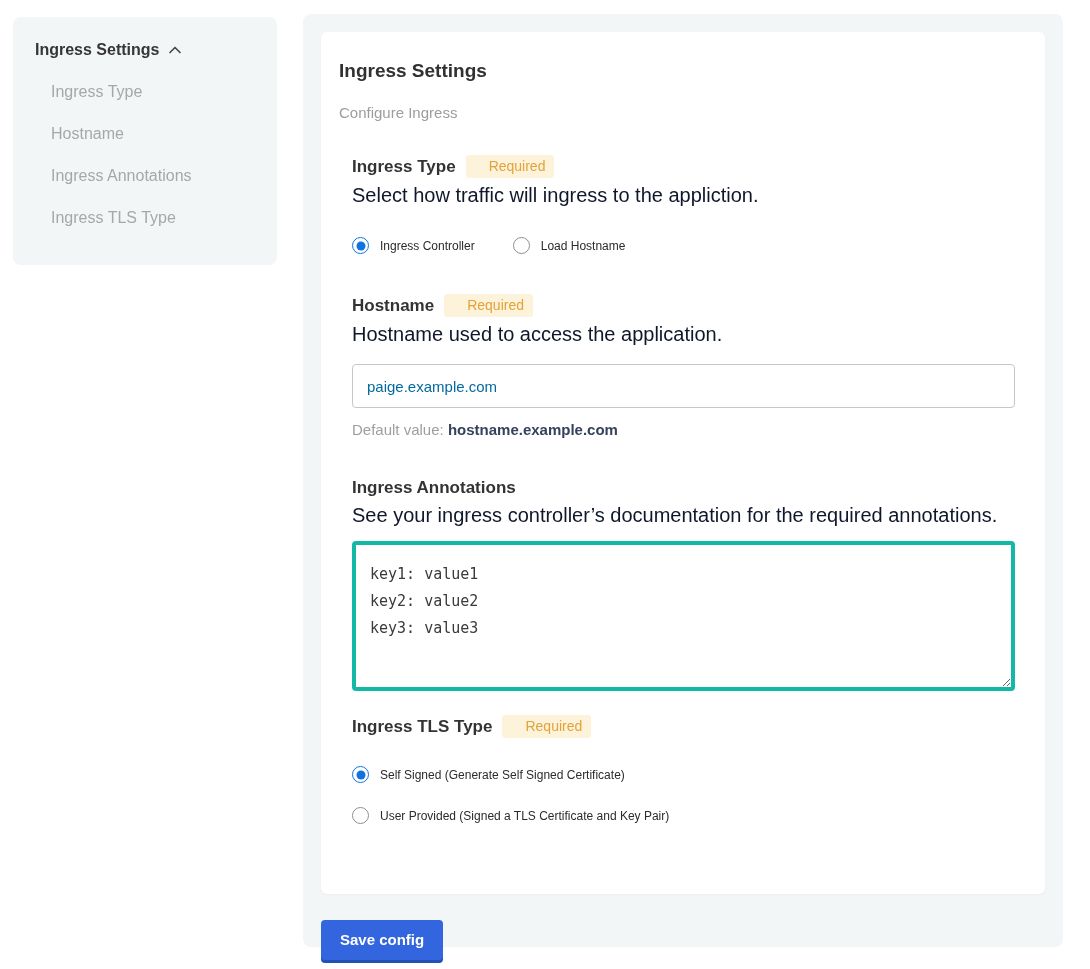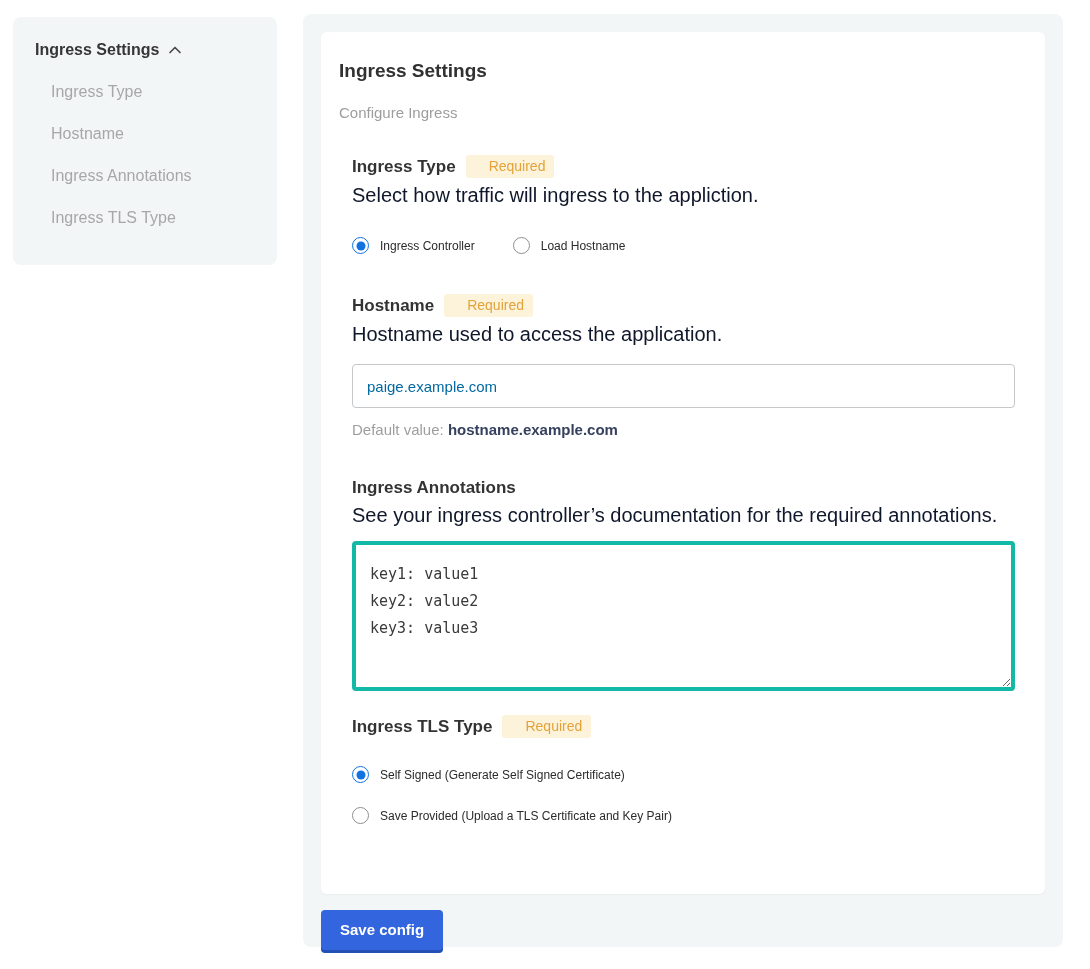--- a/index.html
+++ b/index.html
@@ -134,21 +134,21 @@
     padding: 16px 14px;
     font-family: "DejaVu Sans Mono", "Liberation Mono", monospace;
     font-size: 15px; line-height: 27px; color: #3a3a3a;
     resize: both;
     outline: none;
     background: #ffffff;
   }
 
   
   .save-btn {
-    margin-top: 16px;
+    margin-top: 26px;
     align-self: flex-start;
     background: #3365df;
     color: #ffffff;
     font-family: "Liberation Sans", "DejaVu Sans", sans-serif;
     font-size: 15px; font-weight: bold;
     border: none;
     border-radius: 4px;
     padding: 11px 19px 12px 19px;
     box-shadow: 0 3px 0 #2350b4;
     cursor: pointer;
@@ -222,20 +222,20 @@
         <h2 class="section-label">Ingress TLS Type</h2>
         <span class="badge">Required</span>
       </div>
       <div class="radio-stack">
         <label class="radio-option">
           <span class="radio selected"></span>
           <span>Self Signed (Generate Self Signed Certificate)</span>
         </label>
         <label class="radio-option">
           <span class="radio"></span>
-          <span>Save Provided (Upload a TLS Certificate and Key Pair)</span>
+          <span>User Provided (Signed a TLS Certificate and Key Pair)</span>
         </label>
       </div>
     </div>
   </section>
 
   <button class="save-btn">Save config</button>
 </main>
 
 </body></html>

